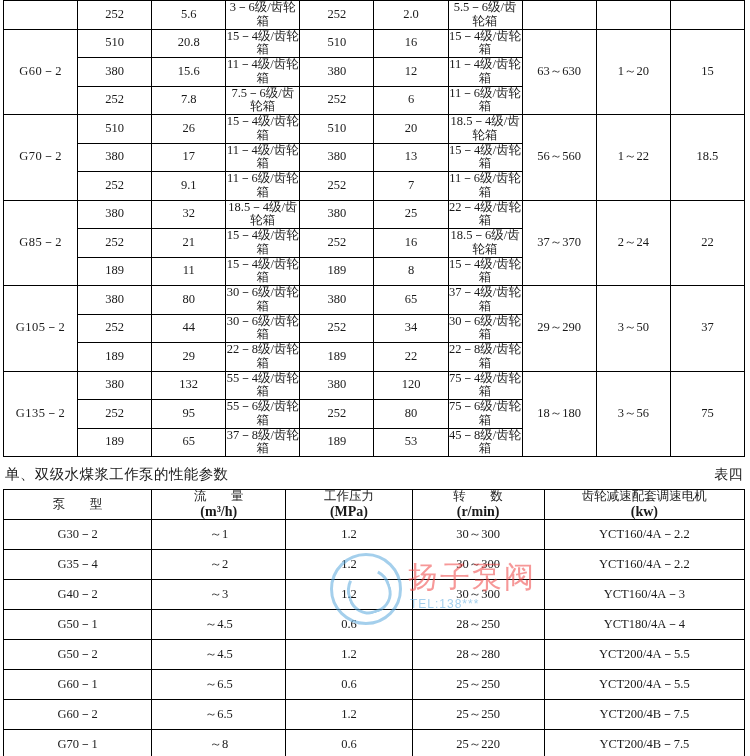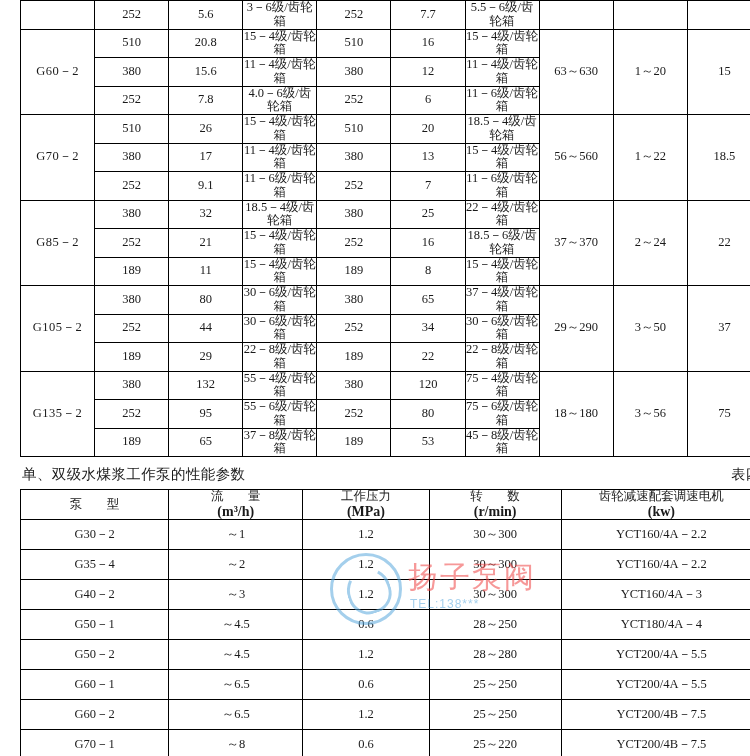--- a/index.html
+++ b/index.html
@@ -13,21 +13,21 @@
     font-family: "Liberation Serif", serif;
     color: #1a1a1a;
     position: relative;
     overflow: hidden;
   }
   .page {
     position: relative;
     width: 750px;
     height: 756px;
     box-sizing: border-box;
-    padding: 0 20px;
+    padding: 0 3px;
   }
 
   table {
     border-collapse: collapse;
     width: 742px;
     table-layout: fixed;
   }
   table td, table th {
     border: 1px solid #000;
     font-size: 12.5px;
@@ -149,21 +149,21 @@
 
   <table id="top-table">
     <tbody>
 
       <tr>
         <td class="model-cell"></td>
         <td>252</td>
         <td>5.6</td>
         <td>3－6级/齿轮箱</td>
         <td>252</td>
-        <td>7.7</td>
+        <td>2.0</td>
         <td>5.5－6级/齿轮箱</td>
         <td></td>
         <td></td>
         <td></td>
       </tr>
 
       <tr>
         <td rowspan="3" class="model-cell">G60－2</td>
         <td>510</td>
         <td>20.8</td>
@@ -179,21 +179,21 @@
         <td>380</td>
         <td>15.6</td>
         <td>11－4级/齿轮箱</td>
         <td>380</td>
         <td>12</td>
         <td>11－4级/齿轮箱</td>
       </tr>
       <tr>
         <td>252</td>
         <td>7.8</td>
-        <td>4.0－6级/齿轮箱</td>
+        <td>7.5－6级/齿轮箱</td>
         <td>252</td>
         <td>6</td>
         <td>11－6级/齿轮箱</td>
       </tr>
 
       <tr>
         <td rowspan="3" class="model-cell">G70－2</td>
         <td>510</td>
         <td>26</td>
         <td>15－4级/齿轮箱</td>

